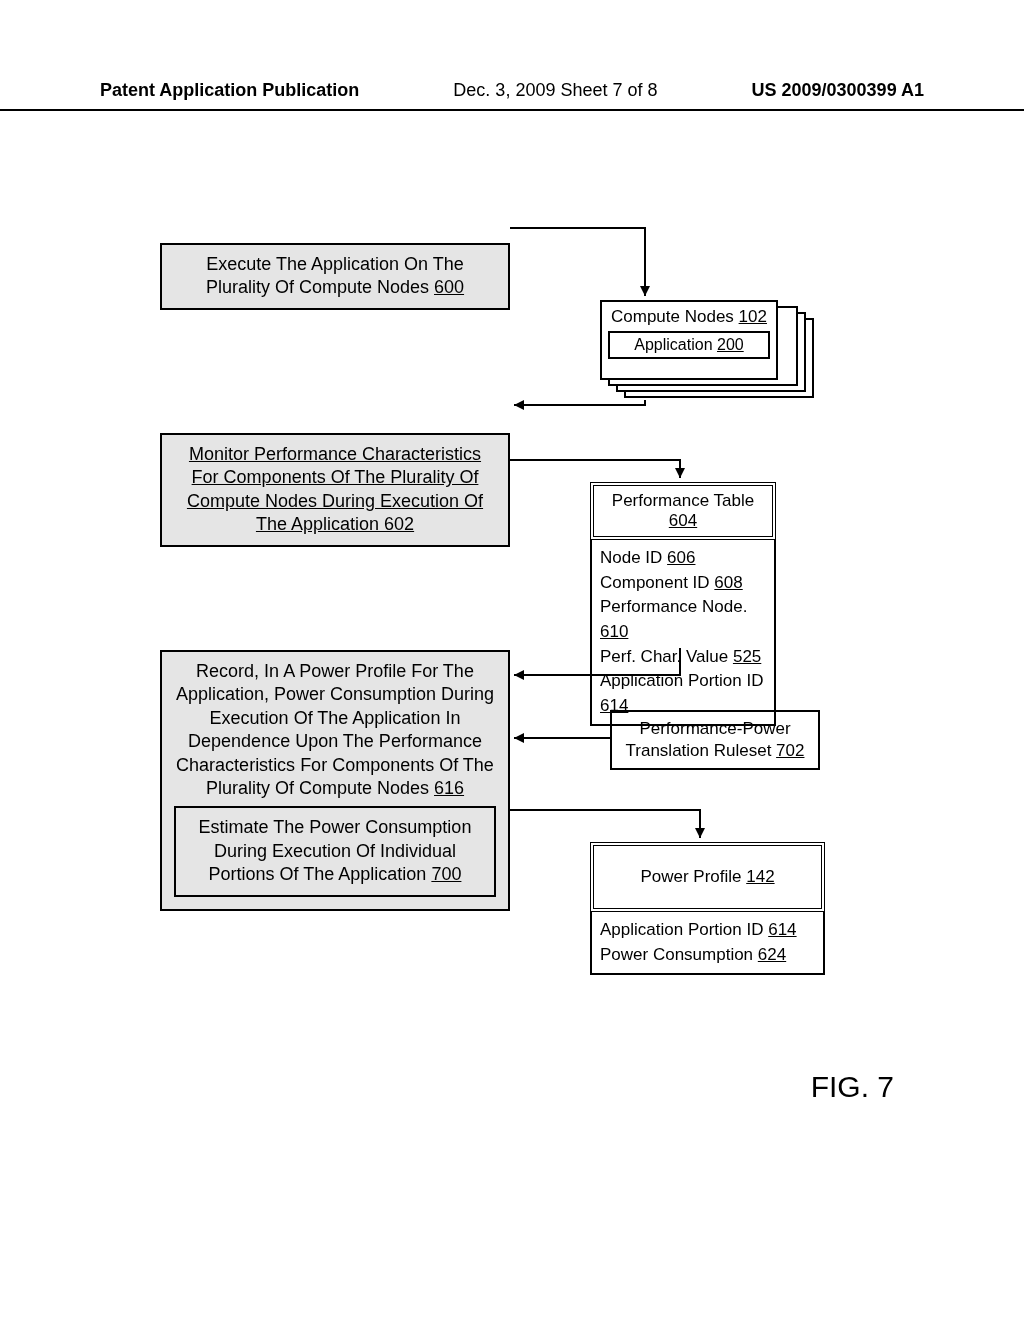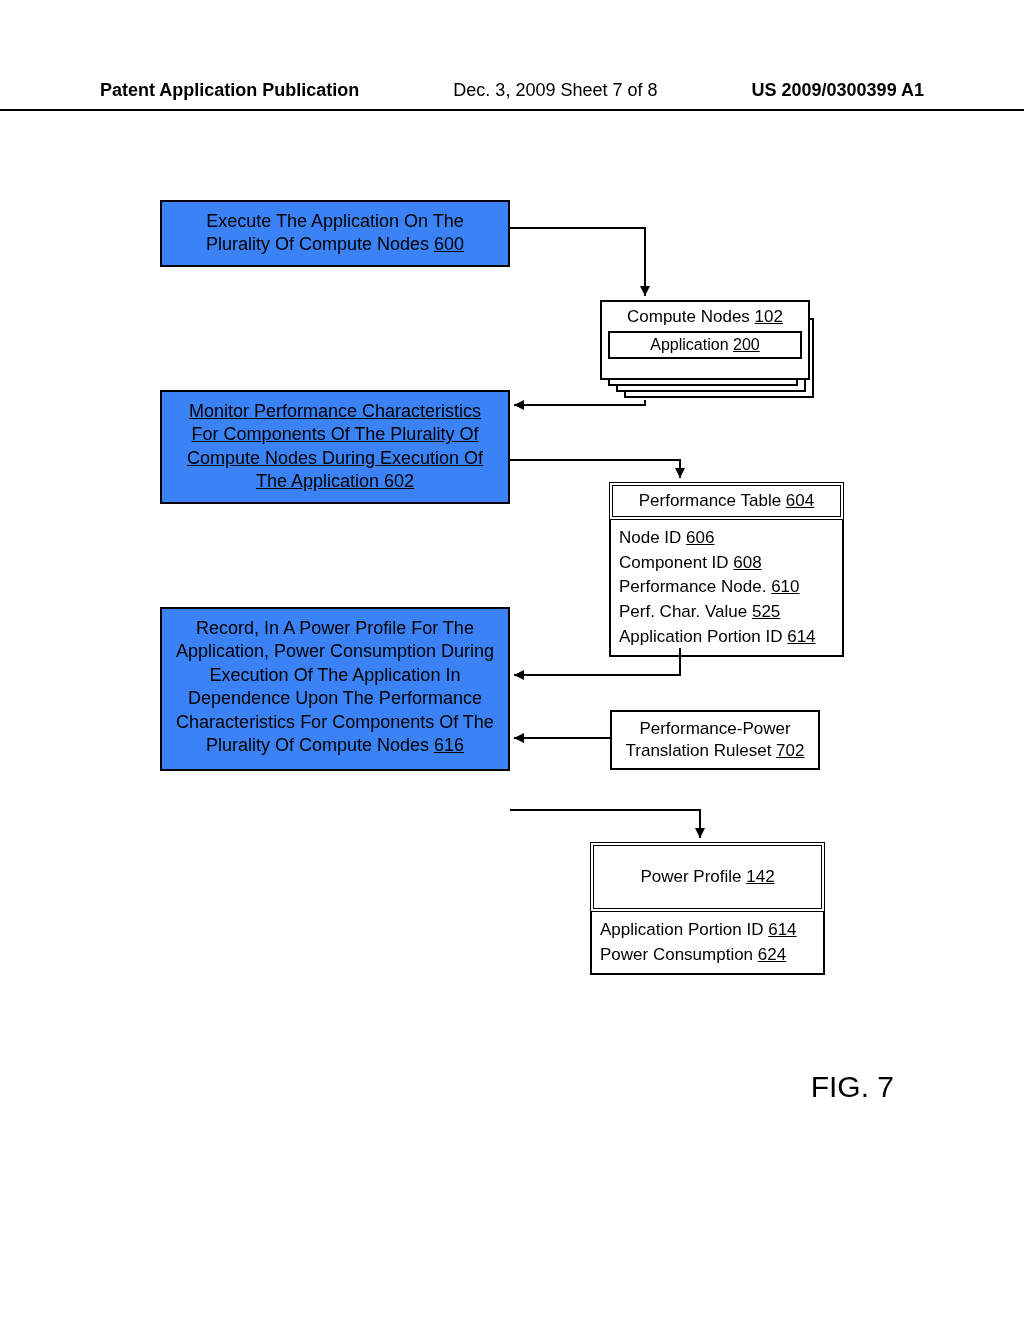--- a/index.html
+++ b/index.html
@@ -4,29 +4,29 @@
 <style>
   * { box-sizing: border-box; margin: 0; padding: 0; }
   html, body { width: 1024px; height: 1320px; background: #fff; font-family: Arial, Helvetica, sans-serif; color: #000; }
   .page { position: relative; width: 1024px; height: 1320px; }
   .header { position: absolute; top: 80px; left: 0; width: 1024px; padding: 0 100px 8px 100px; border-bottom: 2px solid #000; }
   .header-inner { display: flex; justify-content: space-between; align-items: baseline; font-size: 18px; }
   .hd-left { font-weight: bold; }
   .hd-mid { font-weight: normal; }
   .hd-right { font-weight: bold; }
   .diagram { position: absolute; top: 200px; left: 60px; width: 900px; height: 920px; }
-  .box { position: absolute; border: 2px solid #000; background: #3b82f6; text-align: center; font-size: 18px; line-height: 1.3; }
+  .box { position: absolute; border: 2px solid #000; background: #e5e5e5; text-align: center; font-size: 18px; line-height: 1.3; margin-top: 43px; }
   .pbox { padding: 8px 12px; }
   .ul { text-decoration: underline; }
   .left-col { left: 100px; width: 350px; }
   .compute-stack { position: absolute; left: 540px; top: 100px; width: 216px; height: 100px; }
   .stack-layer { position: absolute; border: 2px solid #000; background: #fff; }
-  .compute-outer { width: 210px; height: 80px; padding: 5px 6px; text-align: center; font-size: 17px; }
+  .compute-outer { width: 178px; height: 80px; padding: 5px 6px; text-align: center; font-size: 17px; }
   .app-inner { border: 2px solid #000; margin-top: 4px; padding: 3px 12px; font-size: 16px; }
-  .perf-table-wrap { position: absolute; left: 530px; top: 282px; width: 235px; margin-left: 19px; }
+  .perf-table-wrap { position: absolute; left: 530px; top: 282px; width: 186px; }
   .perf-head { border: 4px double #000; padding: 5px 6px; font-size: 17px; text-align: center; }
   .perf-body { border: 2px solid #000; border-top: none; padding: 6px 8px; text-align: left; font-size: 17px; line-height: 1.45; }
   .ruleset { position: absolute; left: 550px; top: 510px; width: 210px; border: 2px solid #000; padding: 6px 6px; text-align: center; font-size: 17px; line-height: 1.3; }
   .profile-wrap { position: absolute; left: 530px; top: 642px; width: 235px; }
   .profile-head { border: 4px double #000; padding: 21px 6px; font-size: 17px; text-align: center; }
   .profile-body { border: 2px solid #000; border-top: none; padding: 6px 8px; text-align: left; font-size: 17px; line-height: 1.45; }
   .nested { border: 2px solid #000; padding: 8px 10px; margin-top: 6px; }
   svg.arrows { position: absolute; left: 0; top: 0; width: 900px; height: 920px; pointer-events: none; }
   .fig-label { position: absolute; right: 130px; top: 1070px; font-size: 30px; }
 </style>
@@ -76,20 +76,23 @@
         <div><span>Performance Node. </span><span class="ul">610</span></div>
         <div><span>Perf. Char. Value </span><span class="ul">525</span></div>
         <div><span>Application Portion ID </span><span class="ul">614</span></div>
       </div>
     </div>
 
     <div class="box pbox left-col" style="top:407px; padding-bottom:12px;">
       <div>
         <span>Record, In A Power Profile For The Application, Power Consumption During Execution Of The Application In Dependence Upon The Performance Characteristics For Components Of The Plurality Of Compute Nodes </span><span class="ul">616</span>
       </div>
+      <div class="nested">
+        <span>Estimate The Power Consumption During Execution Of Individual Portions Of The Application </span><span class="ul">700</span>
+      </div>
     </div>
 
     <div class="ruleset">
       <span>Performance-Power Translation Ruleset </span><span class="ul">702</span>
     </div>
 
     <div class="profile-wrap">
       <div class="profile-head">
         <span>Power Profile </span><span class="ul">142</span>
       </div>

